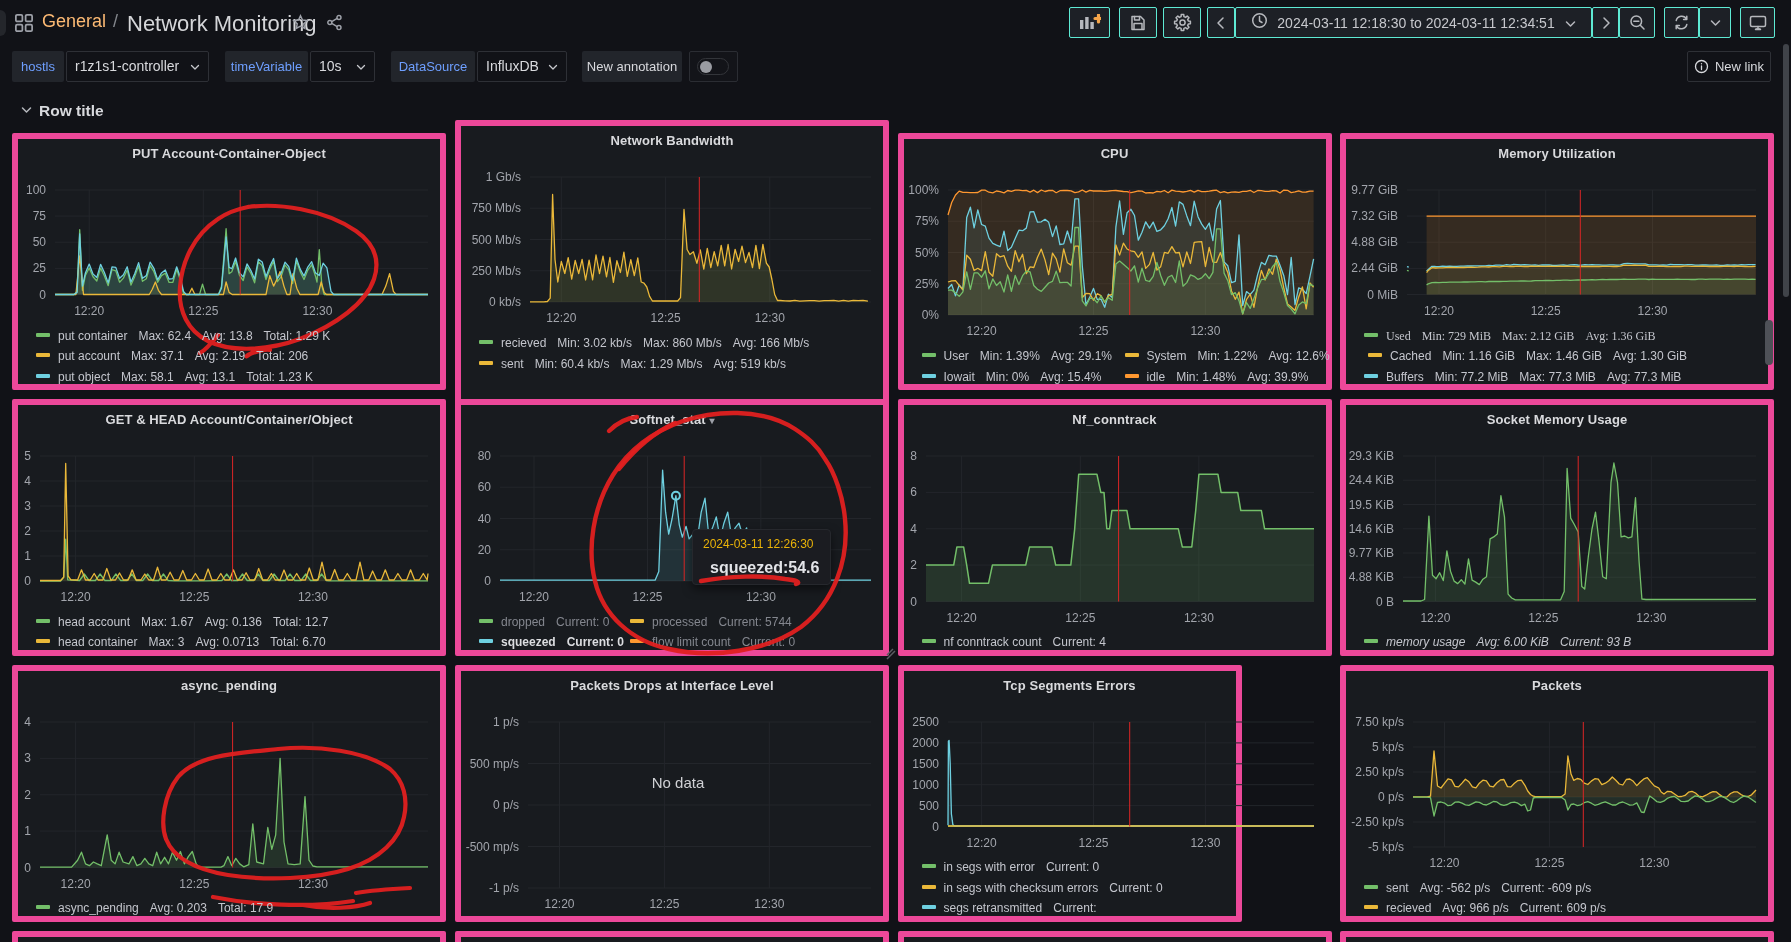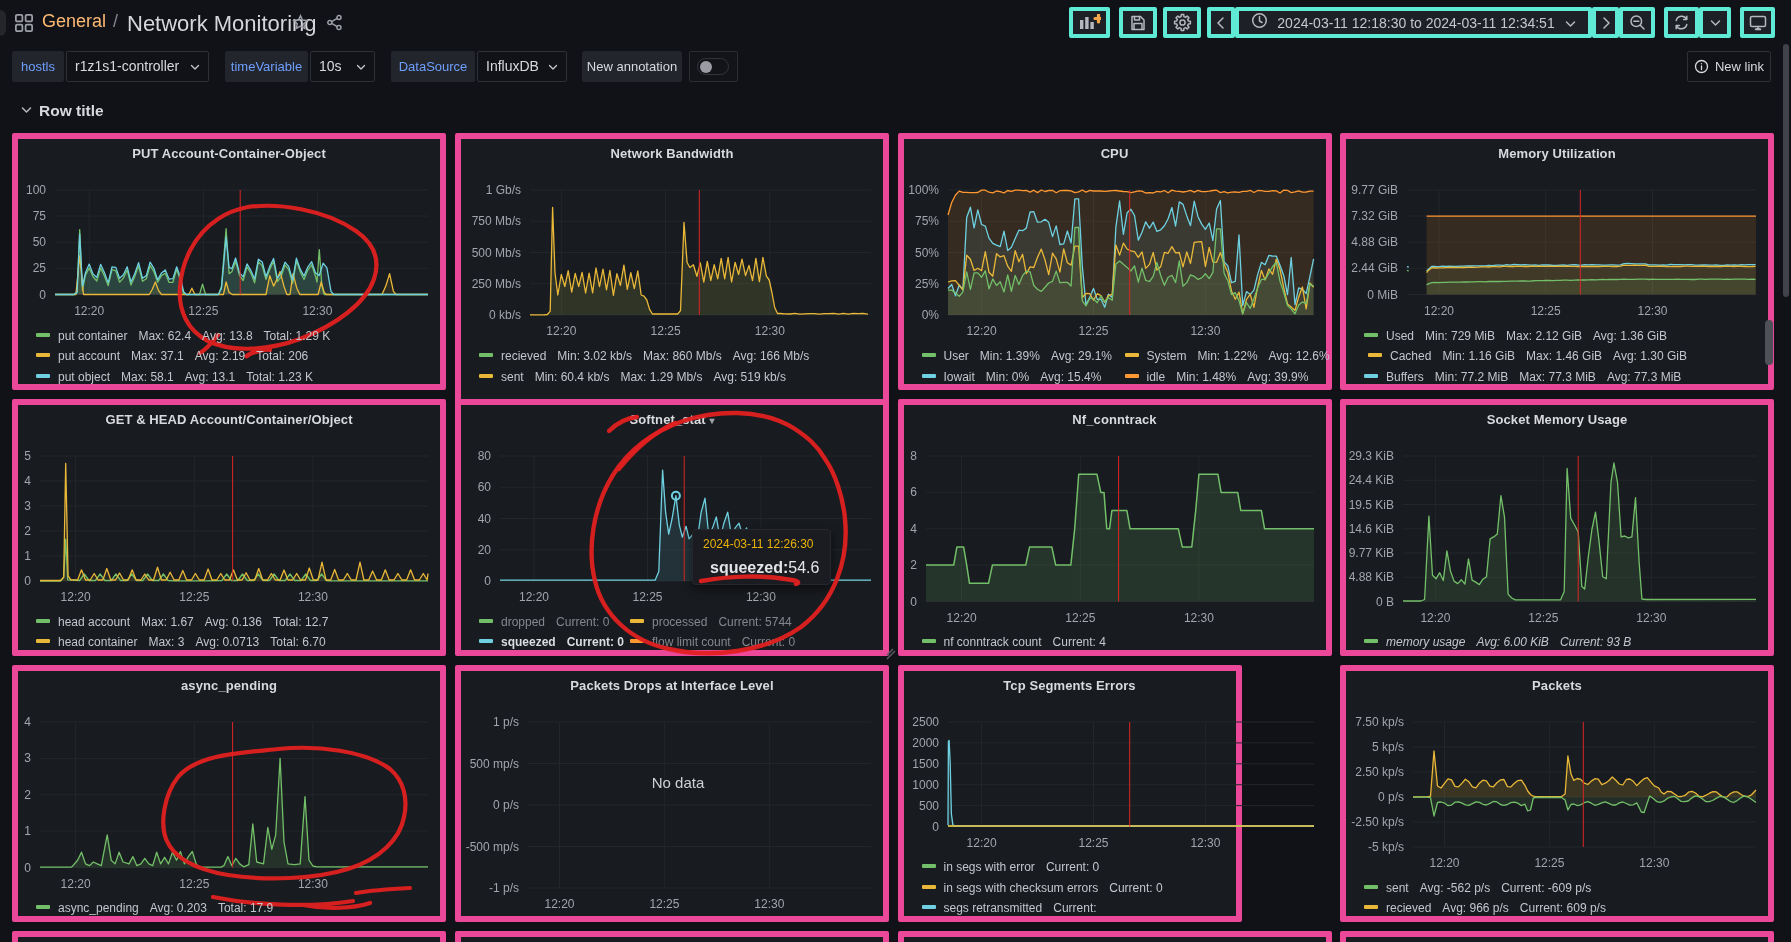--- a/index.html
+++ b/index.html
@@ -4,27 +4,27 @@
 *{margin:0;padding:0;box-sizing:content-box}
 html,body{width:1791px;height:942px;overflow:hidden;background:#111217;
  font-family:"Liberation Sans",sans-serif;-webkit-font-smoothing:antialiased}
 .panel{position:absolute;background:#181b1f;border:6px solid #ec4899;border-radius:2px;box-sizing:border-box}
 .pt{position:absolute;top:7px;left:0;width:100%;text-align:center;font-size:13px;font-weight:600;color:#d9dadd;letter-spacing:.1px}
 .lr{position:absolute;height:20px;line-height:20px;font-size:12px;color:#c4c6cd;white-space:nowrap}
 .lr.dim{color:#84878f}
 .lr b{font-weight:700;color:#dcdde0}
 .sw{display:inline-block;width:14px;height:4px;border-radius:1px;margin-right:8px;vertical-align:3px}
 .lv{margin-left:11px}
-.tb{position:absolute;background:#1d2026;border:4px solid #5eead4;border-radius:2px;box-sizing:border-box;text-align:center;display:flex;align-items:center;justify-content:center;white-space:nowrap}
+.tb{position:absolute;background:#1d2026;border:1px solid #5eead4;border-radius:2px;box-sizing:border-box;text-align:center;display:flex;align-items:center;justify-content:center;white-space:nowrap}
 .tip{position:absolute;background:#1b1c21;border:1px solid #26282d;border-radius:4px;z-index:5;padding:7px 10px;box-sizing:border-box;box-shadow:0 4px 10px rgba(0,0,0,.5)}
 .tl1{font-size:12px;color:#eab308}
 .tl2{margin-top:8px;font-size:16px;color:#e3e4e8;display:flex;align-items:center}
 .tl2 b{font-weight:700}
 .tsw{display:inline-block;width:12px;height:3px;background:#6ed0e0;margin-right:7px}
-.tv{margin-left:auto;margin-right:16px;font-weight:400}
+.tv{margin-left:auto;margin-right:16px;font-weight:700}
 
 </style></head><body>
 <svg style="position:absolute;left:14px;top:13px" width="20" height="20" viewBox="0 0 16 16" fill="none" stroke="#9da0a8" stroke-width="1.4">
     <rect x="1.5" y="1.5" width="5.2" height="5.2" rx="1"></rect>
     <rect x="9.3" y="1.5" width="5.2" height="5.2" rx="1"></rect>
     <rect x="1.5" y="9.3" width="5.2" height="5.2" rx="1"></rect>
     <rect x="9.3" y="9.3" width="5.2" height="5.2" rx="1"></rect>
   </svg>
 <div style="position:absolute;left:42px;top:11px;font-size:18px;color:#fdba74">General</div>
 <div style="position:absolute;left:113px;top:11px;font-size:18px;color:#84878d">/</div>
@@ -153,21 +153,21 @@
       <path d="M37.0 155.5 L56.0 155.5 L59.1 152.4 L61.7 90.7 L64.4 151.3 L67.4 136.4 L71.2 129.0 L75.0 137.7 L78.8 142.0 L82.6 129.1 L86.4 137.0 L90.2 146.7 L94.0 130.7 L97.8 131.9 L101.6 143.2 L105.4 139.1 L109.2 131.0 L113.0 146.0 L116.8 137.4 L120.6 127.1 L124.5 142.3 L128.3 139.8 L132.1 126.6 L135.9 132.7 L139.7 143.3 L143.5 136.6 L147.3 134.3 L151.1 143.4 L154.9 143.3 L158.7 130.2 L162.5 141.5 L165.5 154.5 L168.2 155.5 L181.5 155.5 L184.5 145.1 L187.6 155.5 L200.5 155.5 L203.5 147.1 L208.1 89.7 L211.1 134.6 L213.8 132.8 L217.6 122.5 L221.4 136.2 L225.2 141.5 L229.0 127.9 L232.8 134.1 L236.6 143.8 L240.4 122.6 L244.2 126.9 L248.0 140.5 L251.8 130.3 L255.6 122.2 L259.4 142.6 L263.2 137.6 L267.0 125.9 L270.8 130.9 L274.6 144.6 L278.4 121.9 L282.2 132.6 L286.0 140.5 L289.8 131.1 L293.7 125.8 L297.5 137.2 L299.0 143.0 L301.3 110.6 L303.9 147.1 L306.2 155.5 L410.0 155.5" fill="none" stroke="#73bf69" stroke-width="1.3" stroke-linejoin="round"></path>
       <path d="M37.0 155.5 L57.9 155.5 L61.7 116.8 L65.5 155.5 L131.3 155.5 L134.3 150.3 L137.4 143.0 L140.4 151.3 L143.5 155.5 L170.8 155.5 L173.9 149.2 L176.9 155.5 L205.4 155.5 L208.1 143.0 L211.1 153.4 L214.2 155.5 L248.0 155.5 L251.8 136.7 L255.6 147.1 L258.7 140.9 L262.1 132.5 L265.9 147.1 L268.9 155.5 L272.0 155.5 L275.0 134.6 L278.8 149.2 L281.9 155.5 L300.1 155.5 L303.2 143.0 L306.2 153.4 L308.5 155.5 L364.0 155.5 L367.8 147.1 L371.6 134.6 L375.4 152.4 L378.1 155.5 L410.0 155.5" fill="none" stroke="#eab839" stroke-width="1.3" stroke-linejoin="round"></path>
       <path d="M37.0 155.5 L56.0 155.5 L59.1 153.4 L61.7 94.9 L64.4 147.1 L67.4 134.0 L71.2 125.1 L75.0 135.1 L78.8 138.4 L82.6 125.4 L86.4 133.5 L90.2 143.9 L94.0 127.9 L97.8 128.4 L101.6 139.3 L105.4 135.7 L109.2 127.8 L113.0 143.0 L116.8 134.5 L120.6 123.6 L124.5 139.3 L128.3 136.6 L132.1 123.2 L135.9 129.3 L139.7 140.9 L143.5 133.9 L147.3 130.9 L151.1 140.2 L154.9 139.6 L158.7 127.8 L162.5 138.8 L165.5 152.4 L168.2 155.5 L200.5 155.5 L203.5 149.2 L208.1 98.0 L211.1 128.3 L213.8 129.6 L217.6 119.0 L221.4 133.6 L225.2 137.9 L229.0 124.9 L232.8 131.3 L236.6 140.1 L240.4 120.2 L244.2 123.0 L248.0 137.7 L251.8 127.4 L255.6 119.5 L259.4 139.5 L263.2 133.9 L267.0 123.2 L270.8 127.7 L274.6 141.5 L278.4 119.1 L282.2 130.1 L286.0 137.0 L289.8 128.1 L293.7 122.7 L297.5 133.9 L301.3 136.5 L305.1 124.1 L308.9 128.9 L313.0 152.4 L315.7 155.5 L410.0 155.5" fill="none" stroke="#6ed0e0" stroke-width="1.3" stroke-linejoin="round"></path>
       <line x1="222.2" y1="51.0" x2="222.2" y2="155.5" stroke="#dc2626" stroke-width="1"></line>
       <path d="M230 68 C260 64, 306 70, 338 92 C358 106, 362 122, 356 140 C348 164, 318 186, 282 200 C252 211, 214 214, 190 202 C170 192, 160 172, 162 148 C164 122, 176 96, 200 80 C210 73, 220 70, 230 68 M200 196 C192 206, 186 212, 182 214 M236 212 C230 217, 226 219, 230 216 C238 212, 248 210, 252 211" fill="none" stroke="#e02020" stroke-width="4.2" stroke-linecap="round" opacity="0.95"></path>
     </svg>
     <div class="lr" style="left:18.0px;top:186.5px;"><span class="sw" style="background:#73bf69"></span>put container<span class="lv">Max: 62.4</span><span class="lv">Avg: 13.8</span><span class="lv">Total: 1.29 K</span></div>
     <div class="lr" style="left:18.0px;top:207.0px;"><span class="sw" style="background:#eab839"></span>put account<span class="lv">Max: 37.1</span><span class="lv">Avg: 2.19</span><span class="lv">Total: 206</span></div>
     <div class="lr" style="left:18.0px;top:227.5px;"><span class="sw" style="background:#6ed0e0"></span>put object<span class="lv">Max: 58.1</span><span class="lv">Avg: 13.1</span><span class="lv">Total: 1.23 K</span></div>
   </div>
-<div class="panel" style="left:455.0px;top:133.0px;width:434px;height:329px">
+<div class="panel" style="left:455.0px;top:120px;width:434px;height:329px">
     <div class="pt">Network Bandwidth</div>
     <svg width="434" height="257" style="position:absolute;left:0;top:0;overflow:visible">
       <line x1="69.0" y1="51.0" x2="410.0" y2="51.0" stroke="#23262b" stroke-width="1"></line>
       <text x="60.0" y="55.0" text-anchor="end" font-size="12" fill="#a2a5ac">1 Gb/s</text>
       <line x1="69.0" y1="82.2" x2="410.0" y2="82.2" stroke="#23262b" stroke-width="1"></line>
       <text x="60.0" y="86.2" text-anchor="end" font-size="12" fill="#a2a5ac">750 Mb/s</text>
       <line x1="69.0" y1="113.5" x2="410.0" y2="113.5" stroke="#23262b" stroke-width="1"></line>
       <text x="60.0" y="117.5" text-anchor="end" font-size="12" fill="#a2a5ac">500 Mb/s</text>
       <line x1="69.0" y1="144.8" x2="410.0" y2="144.8" stroke="#23262b" stroke-width="1"></line>
       <text x="60.0" y="148.8" text-anchor="end" font-size="12" fill="#a2a5ac">250 Mb/s</text>
@@ -246,21 +246,21 @@
       <path d="M80.6 155.5 L80.6 133.6 82.3 131.4 85.9 128.7 89.5 129.0 93.0 128.9 96.6 128.9 100.1 128.6 103.7 128.5 107.2 128.4 110.8 128.7 114.4 128.4 117.9 128.5 121.5 128.4 125.0 128.2 128.6 128.3 132.2 128.2 135.7 127.9 139.3 127.9 142.8 128.0 146.4 127.7 149.9 127.6 153.5 127.9 157.1 127.4 160.6 127.4 164.2 127.5 167.7 127.5 171.3 127.2 174.8 127.4 178.4 127.5 182.0 127.5 185.5 127.2 189.1 127.3 192.6 127.2 196.2 127.3 199.7 127.4 203.3 127.2 206.9 127.4 210.4 127.3 214.0 127.2 217.5 127.3 221.1 127.2 224.6 127.3 228.2 127.3 231.8 127.6 235.3 127.5 238.9 127.5 242.4 127.5 246.0 127.5 249.6 127.5 253.1 127.5 256.7 127.3 260.2 127.4 263.8 127.4 267.3 127.5 270.9 127.5 274.5 127.2 278.0 126.2 281.6 126.3 285.1 126.4 288.7 126.2 292.2 126.4 295.8 126.4 299.4 126.1 302.9 127.3 306.5 127.3 310.0 127.3 313.6 127.2 317.1 127.3 320.7 127.5 324.3 127.6 327.8 127.4 331.4 127.5 334.9 127.5 338.5 127.2 342.0 127.2 345.6 127.4 349.2 127.3 352.7 127.4 356.3 127.2 359.8 127.4 363.4 127.5 367.0 127.5 370.5 127.3 374.1 127.5 377.6 127.3 381.2 127.2 384.7 127.4 388.3 127.5 391.9 127.2 395.4 127.4 399.0 127.5 402.5 127.6 406.1 127.5 409.6 127.3 L409.6 155.5 Z" fill="#eab839" fill-opacity="0.060" stroke="none"></path>
       <path d="M80.6 155.5 L80.6 145.9 82.3 144.8 85.9 143.7 89.5 143.5 93.0 143.6 96.6 143.4 100.1 143.3 103.7 143.2 107.2 143.2 110.8 143.2 114.4 143.2 117.9 143.0 121.5 143.0 125.0 142.8 128.6 142.8 132.2 142.7 135.7 142.7 139.3 142.8 142.8 142.5 146.4 142.4 149.9 142.5 153.5 142.5 157.1 142.3 160.6 142.3 164.2 142.1 167.7 142.1 171.3 142.1 174.8 142.0 178.4 142.0 182.0 142.1 185.5 142.0 189.1 141.7 192.6 141.6 196.2 141.7 199.7 141.5 203.3 141.5 206.9 141.6 210.4 141.3 214.0 141.3 217.5 141.2 221.1 141.2 224.6 141.3 228.2 141.1 231.8 141.0 235.3 140.9 238.9 141.0 242.4 140.9 246.0 140.7 249.6 140.9 253.1 140.6 256.7 140.5 260.2 140.7 263.8 140.5 267.3 140.5 270.9 140.5 274.5 140.3 278.0 140.2 281.6 140.3 285.1 140.4 288.7 140.3 292.2 140.2 295.8 140.2 299.4 140.2 302.9 140.5 306.5 140.2 310.0 140.3 313.6 140.4 317.1 140.4 320.7 140.4 324.3 140.3 327.8 140.4 331.4 140.2 334.9 140.4 338.5 140.3 342.0 140.3 345.6 140.5 349.2 140.5 352.7 140.2 356.3 140.2 359.8 140.4 363.4 140.2 367.0 140.2 370.5 140.2 374.1 140.2 377.6 140.4 381.2 140.2 384.7 140.3 388.3 140.2 391.9 140.2 395.4 140.2 399.0 140.2 402.5 140.3 406.1 140.2 409.6 140.4 L409.6 155.5 Z" fill="#73bf69" fill-opacity="0.100" stroke="none"></path>
       <path d="M80.6 77.2 L410.0 77.2" fill="none" stroke="#ff9830" stroke-width="1.3" stroke-linejoin="round"></path>
       <path d="M80.6 132.0 L82.3 130.4 L85.9 127.3 L89.5 127.5 L93.0 127.6 L96.6 127.1 L100.1 127.3 L103.7 127.2 L107.2 127.3 L110.8 127.4 L114.4 127.1 L117.9 127.2 L121.5 127.0 L125.0 127.0 L128.6 126.8 L132.2 126.9 L135.7 127.0 L139.3 126.9 L142.8 126.4 L146.4 126.6 L149.9 126.2 L153.5 126.1 L157.1 126.3 L160.6 125.7 L164.2 126.1 L167.7 125.5 L171.3 125.6 L174.8 126.0 L178.4 125.7 L182.0 125.8 L185.5 126.2 L189.1 125.9 L192.6 126.3 L196.2 125.9 L199.7 126.0 L203.3 125.9 L206.9 126.5 L210.4 126.3 L214.0 126.1 L217.5 126.0 L221.1 126.3 L224.6 125.8 L228.2 125.7 L231.8 126.0 L235.3 126.1 L238.9 125.7 L242.4 125.8 L246.0 125.7 L249.6 125.8 L253.1 125.9 L256.7 126.1 L260.2 126.1 L263.8 125.9 L267.3 125.8 L270.9 126.1 L274.5 125.9 L278.0 124.6 L281.6 124.4 L285.1 124.6 L288.7 124.8 L292.2 124.9 L295.8 124.9 L299.4 124.9 L302.9 125.8 L306.5 125.8 L310.0 125.8 L313.6 126.2 L317.1 125.8 L320.7 126.1 L324.3 125.5 L327.8 125.7 L331.4 125.6 L334.9 125.7 L338.5 125.9 L342.0 125.6 L345.6 125.6 L349.2 126.1 L352.7 126.1 L356.3 125.9 L359.8 126.0 L363.4 126.2 L367.0 126.2 L370.5 125.9 L374.1 126.3 L377.6 126.4 L381.2 126.0 L384.7 126.2 L388.3 125.8 L391.9 126.1 L395.4 125.6 L399.0 125.9 L402.5 125.6 L406.1 125.6 L409.6 125.6" fill="none" stroke="#6ed0e0" stroke-width="1.3" stroke-linejoin="round"></path>
       <path d="M80.6 133.6 L82.3 131.4 L85.9 128.7 L89.5 129.0 L93.0 128.9 L96.6 128.9 L100.1 128.6 L103.7 128.5 L107.2 128.4 L110.8 128.7 L114.4 128.4 L117.9 128.5 L121.5 128.4 L125.0 128.2 L128.6 128.3 L132.2 128.2 L135.7 127.9 L139.3 127.9 L142.8 128.0 L146.4 127.7 L149.9 127.6 L153.5 127.9 L157.1 127.4 L160.6 127.4 L164.2 127.5 L167.7 127.5 L171.3 127.2 L174.8 127.4 L178.4 127.5 L182.0 127.5 L185.5 127.2 L189.1 127.3 L192.6 127.2 L196.2 127.3 L199.7 127.4 L203.3 127.2 L206.9 127.4 L210.4 127.3 L214.0 127.2 L217.5 127.3 L221.1 127.2 L224.6 127.3 L228.2 127.3 L231.8 127.6 L235.3 127.5 L238.9 127.5 L242.4 127.5 L246.0 127.5 L249.6 127.5 L253.1 127.5 L256.7 127.3 L260.2 127.4 L263.8 127.4 L267.3 127.5 L270.9 127.5 L274.5 127.2 L278.0 126.2 L281.6 126.3 L285.1 126.4 L288.7 126.2 L292.2 126.4 L295.8 126.4 L299.4 126.1 L302.9 127.3 L306.5 127.3 L310.0 127.3 L313.6 127.2 L317.1 127.3 L320.7 127.5 L324.3 127.6 L327.8 127.4 L331.4 127.5 L334.9 127.5 L338.5 127.2 L342.0 127.2 L345.6 127.4 L349.2 127.3 L352.7 127.4 L356.3 127.2 L359.8 127.4 L363.4 127.5 L367.0 127.5 L370.5 127.3 L374.1 127.5 L377.6 127.3 L381.2 127.2 L384.7 127.4 L388.3 127.5 L391.9 127.2 L395.4 127.4 L399.0 127.5 L402.5 127.6 L406.1 127.5 L409.6 127.3" fill="none" stroke="#eab839" stroke-width="1.3" stroke-linejoin="round"></path>
       <path d="M80.6 145.9 L82.3 144.8 L85.9 143.7 L89.5 143.5 L93.0 143.6 L96.6 143.4 L100.1 143.3 L103.7 143.2 L107.2 143.2 L110.8 143.2 L114.4 143.2 L117.9 143.0 L121.5 143.0 L125.0 142.8 L128.6 142.8 L132.2 142.7 L135.7 142.7 L139.3 142.8 L142.8 142.5 L146.4 142.4 L149.9 142.5 L153.5 142.5 L157.1 142.3 L160.6 142.3 L164.2 142.1 L167.7 142.1 L171.3 142.1 L174.8 142.0 L178.4 142.0 L182.0 142.1 L185.5 142.0 L189.1 141.7 L192.6 141.6 L196.2 141.7 L199.7 141.5 L203.3 141.5 L206.9 141.6 L210.4 141.3 L214.0 141.3 L217.5 141.2 L221.1 141.2 L224.6 141.3 L228.2 141.1 L231.8 141.0 L235.3 140.9 L238.9 141.0 L242.4 140.9 L246.0 140.7 L249.6 140.9 L253.1 140.6 L256.7 140.5 L260.2 140.7 L263.8 140.5 L267.3 140.5 L270.9 140.5 L274.5 140.3 L278.0 140.2 L281.6 140.3 L285.1 140.4 L288.7 140.3 L292.2 140.2 L295.8 140.2 L299.4 140.2 L302.9 140.5 L306.5 140.2 L310.0 140.3 L313.6 140.4 L317.1 140.4 L320.7 140.4 L324.3 140.3 L327.8 140.4 L331.4 140.2 L334.9 140.4 L338.5 140.3 L342.0 140.3 L345.6 140.5 L349.2 140.5 L352.7 140.2 L356.3 140.2 L359.8 140.4 L363.4 140.2 L367.0 140.2 L370.5 140.2 L374.1 140.2 L377.6 140.4 L381.2 140.2 L384.7 140.3 L388.3 140.2 L391.9 140.2 L395.4 140.2 L399.0 140.2 L402.5 140.3 L406.1 140.2 L409.6 140.4" fill="none" stroke="#73bf69" stroke-width="1.3" stroke-linejoin="round"></path>
       <line x1="234.3" y1="51.0" x2="234.3" y2="155.5" stroke="#dc2626" stroke-width="1"></line>
       <path d="M61.0 127.7 L62.8 128.2" stroke="#6ed0e0" stroke-width="1.3" fill="none"></path>
       <path d="M61.0 131.4 L62.8 132.0" stroke="#73bf69" stroke-width="1.3" fill="none"></path>
     </svg>
-    <div class="lr" style="left:18.0px;top:186.5px;"><span class="sw" style="background:#73bf69"></span>Used<span class="lv">Min: 729 MiB</span><span class="lv">Max: 2.12 GiB</span><span class="lv">Avg: 1.36 GiB</span></div>
+    <div class="lr" style="left:18.0px;top:186.5px;font-family:Liberation Serif, serif;"><span class="sw" style="background:#73bf69"></span>Used<span class="lv">Min: 729 MiB</span><span class="lv">Max: 2.12 GiB</span><span class="lv">Avg: 1.36 GiB</span></div>
     <div class="lr" style="left:22px;top:207.0px;"><span class="sw" style="background:#eab839"></span>Cached<span class="lv">Min: 1.16 GiB</span><span class="lv">Max: 1.46 GiB</span><span class="lv">Avg: 1.30 GiB</span></div>
     <div class="lr" style="left:18.0px;top:227.5px;"><span class="sw" style="background:#6ed0e0"></span>Buffers<span class="lv">Min: 77.2 MiB</span><span class="lv">Max: 77.3 MiB</span><span class="lv">Avg: 77.3 MiB</span></div>
     <div style="position:absolute;left:419px;top:181px;width:8px;height:45px;border-radius:4px;background:#4e5157"></div>
   </div>
 <div class="panel" style="left:12.0px;top:398.6px;width:434px;height:257px">
     <div class="pt">GET &amp; HEAD Account/Container/Object</div>
     <svg width="434" height="257" style="position:absolute;left:0;top:0;overflow:visible">
       <line x1="22.0" y1="51.0" x2="410.0" y2="51.0" stroke="#23262b" stroke-width="1"></line>
       <text x="13.0" y="55.0" text-anchor="end" font-size="12" fill="#a2a5ac">5</text>
       <line x1="22.0" y1="76.0" x2="410.0" y2="76.0" stroke="#23262b" stroke-width="1"></line>

